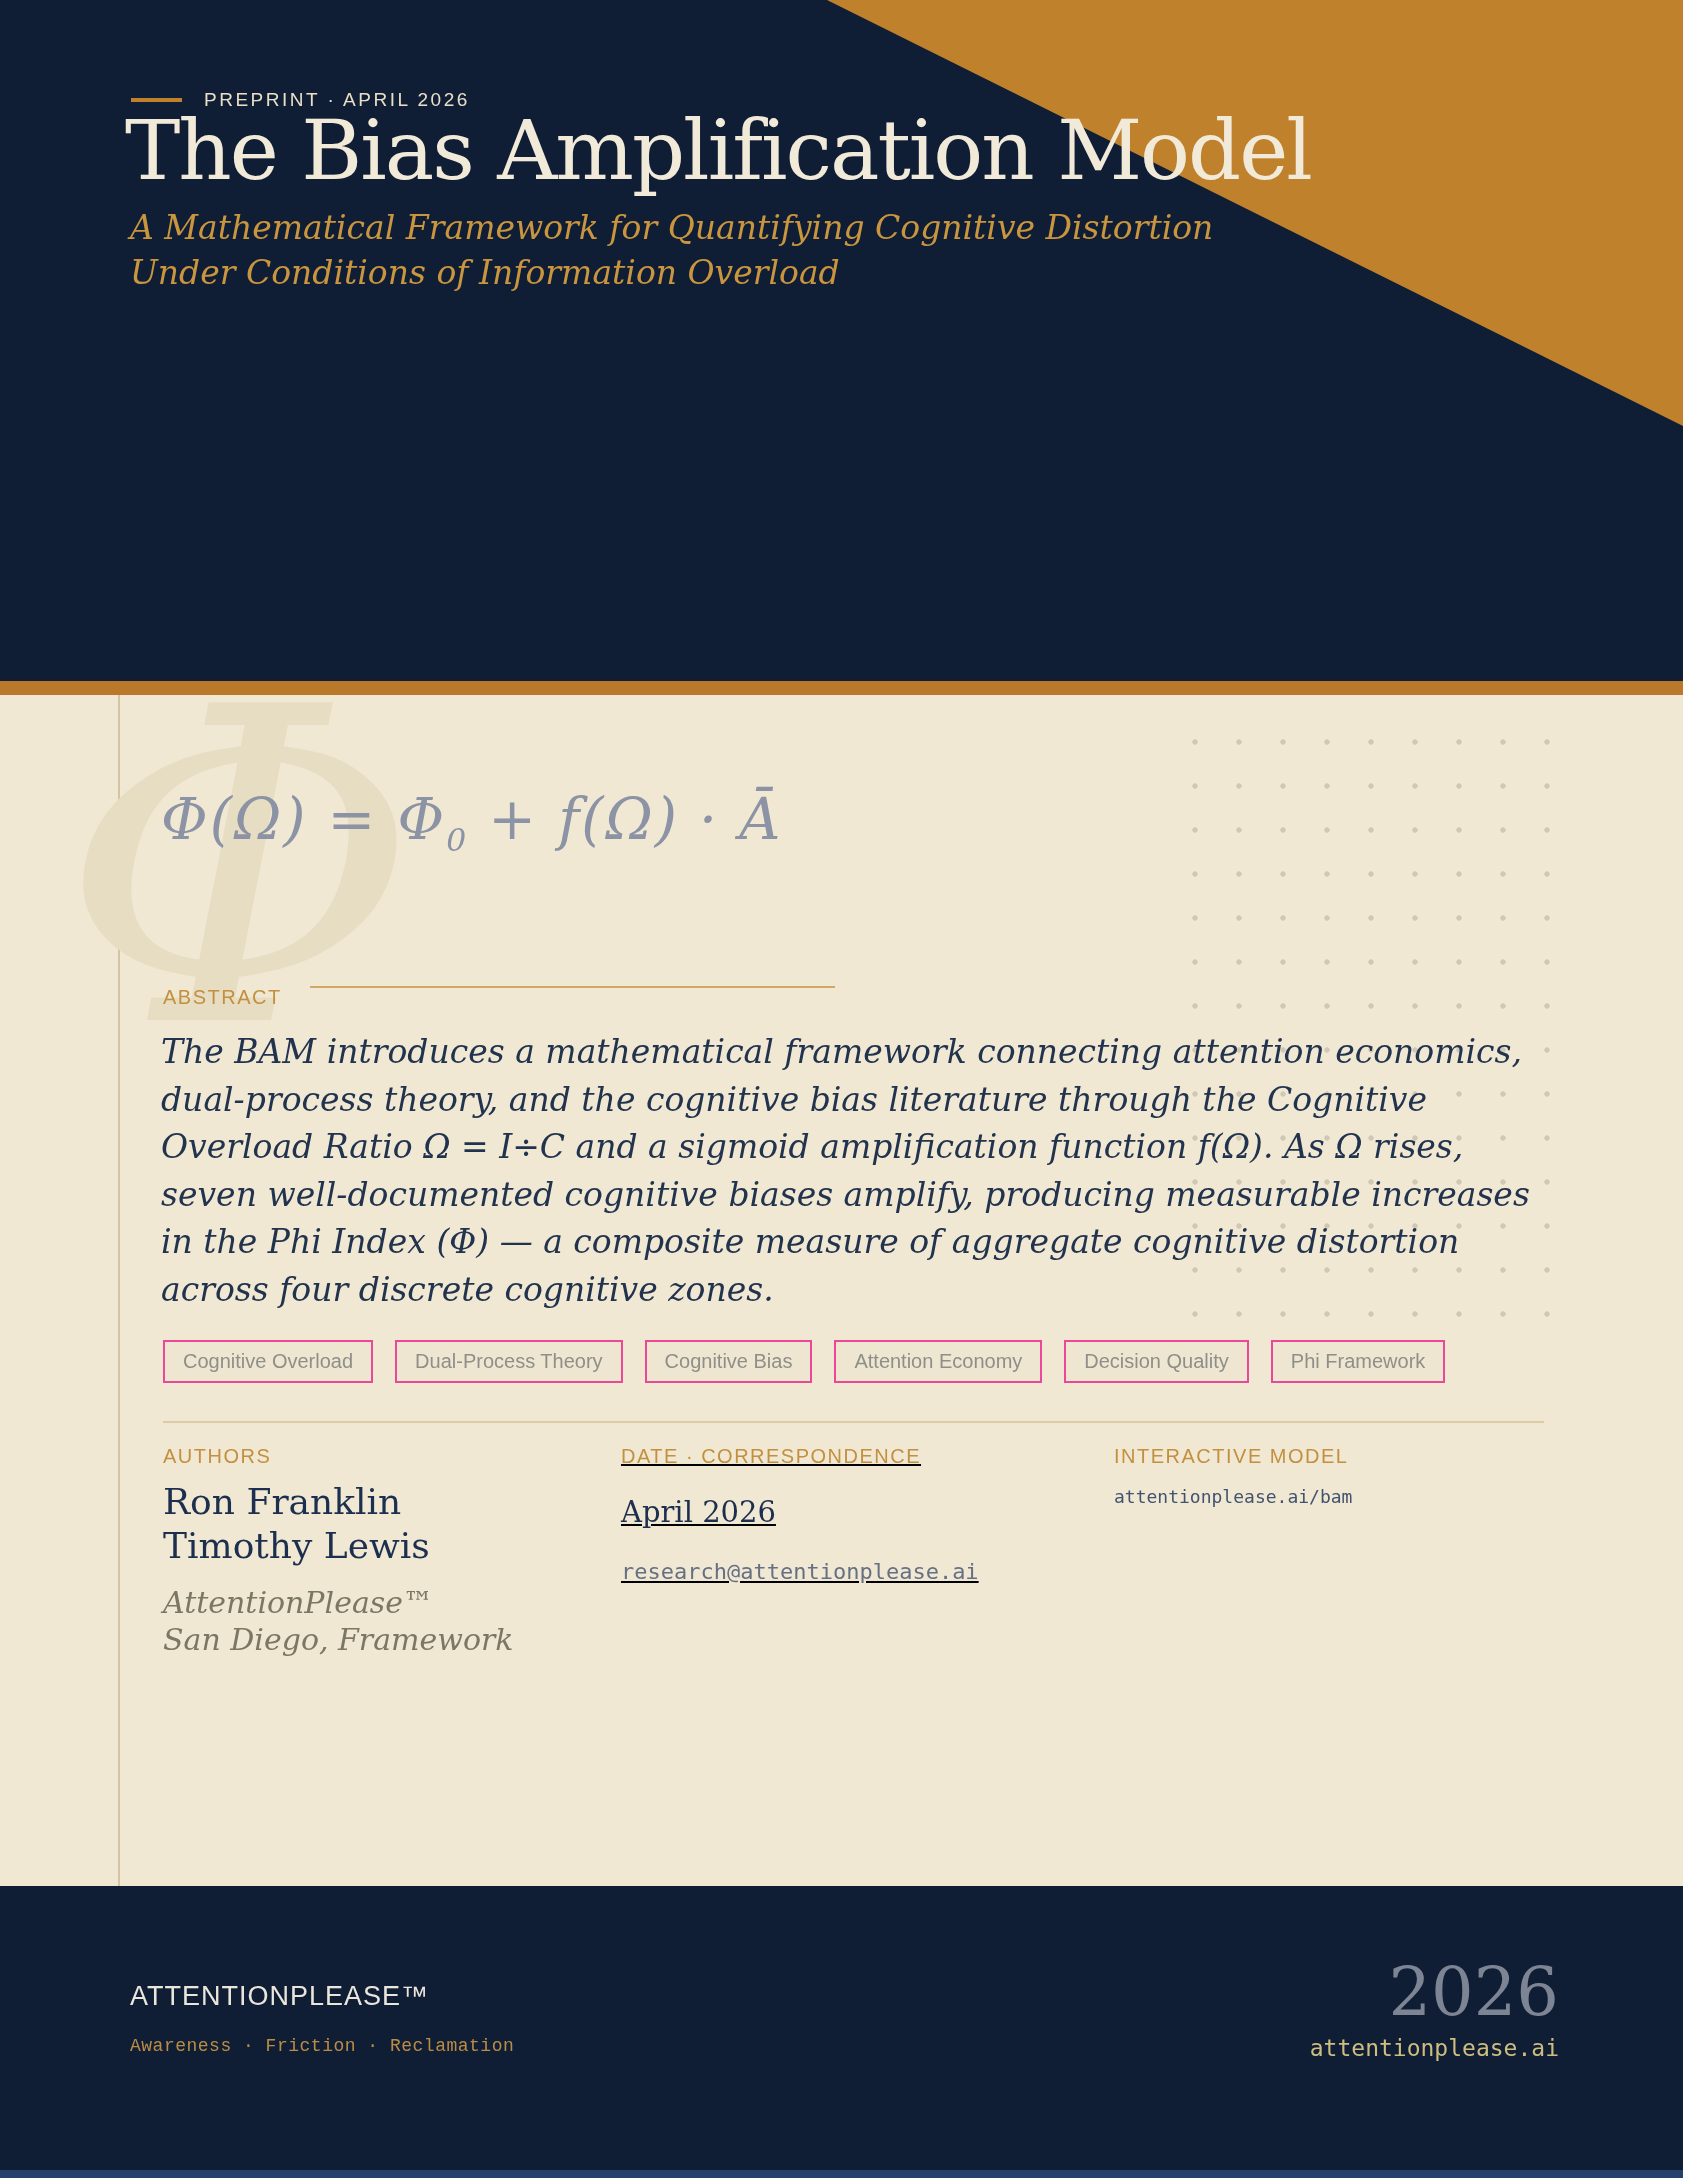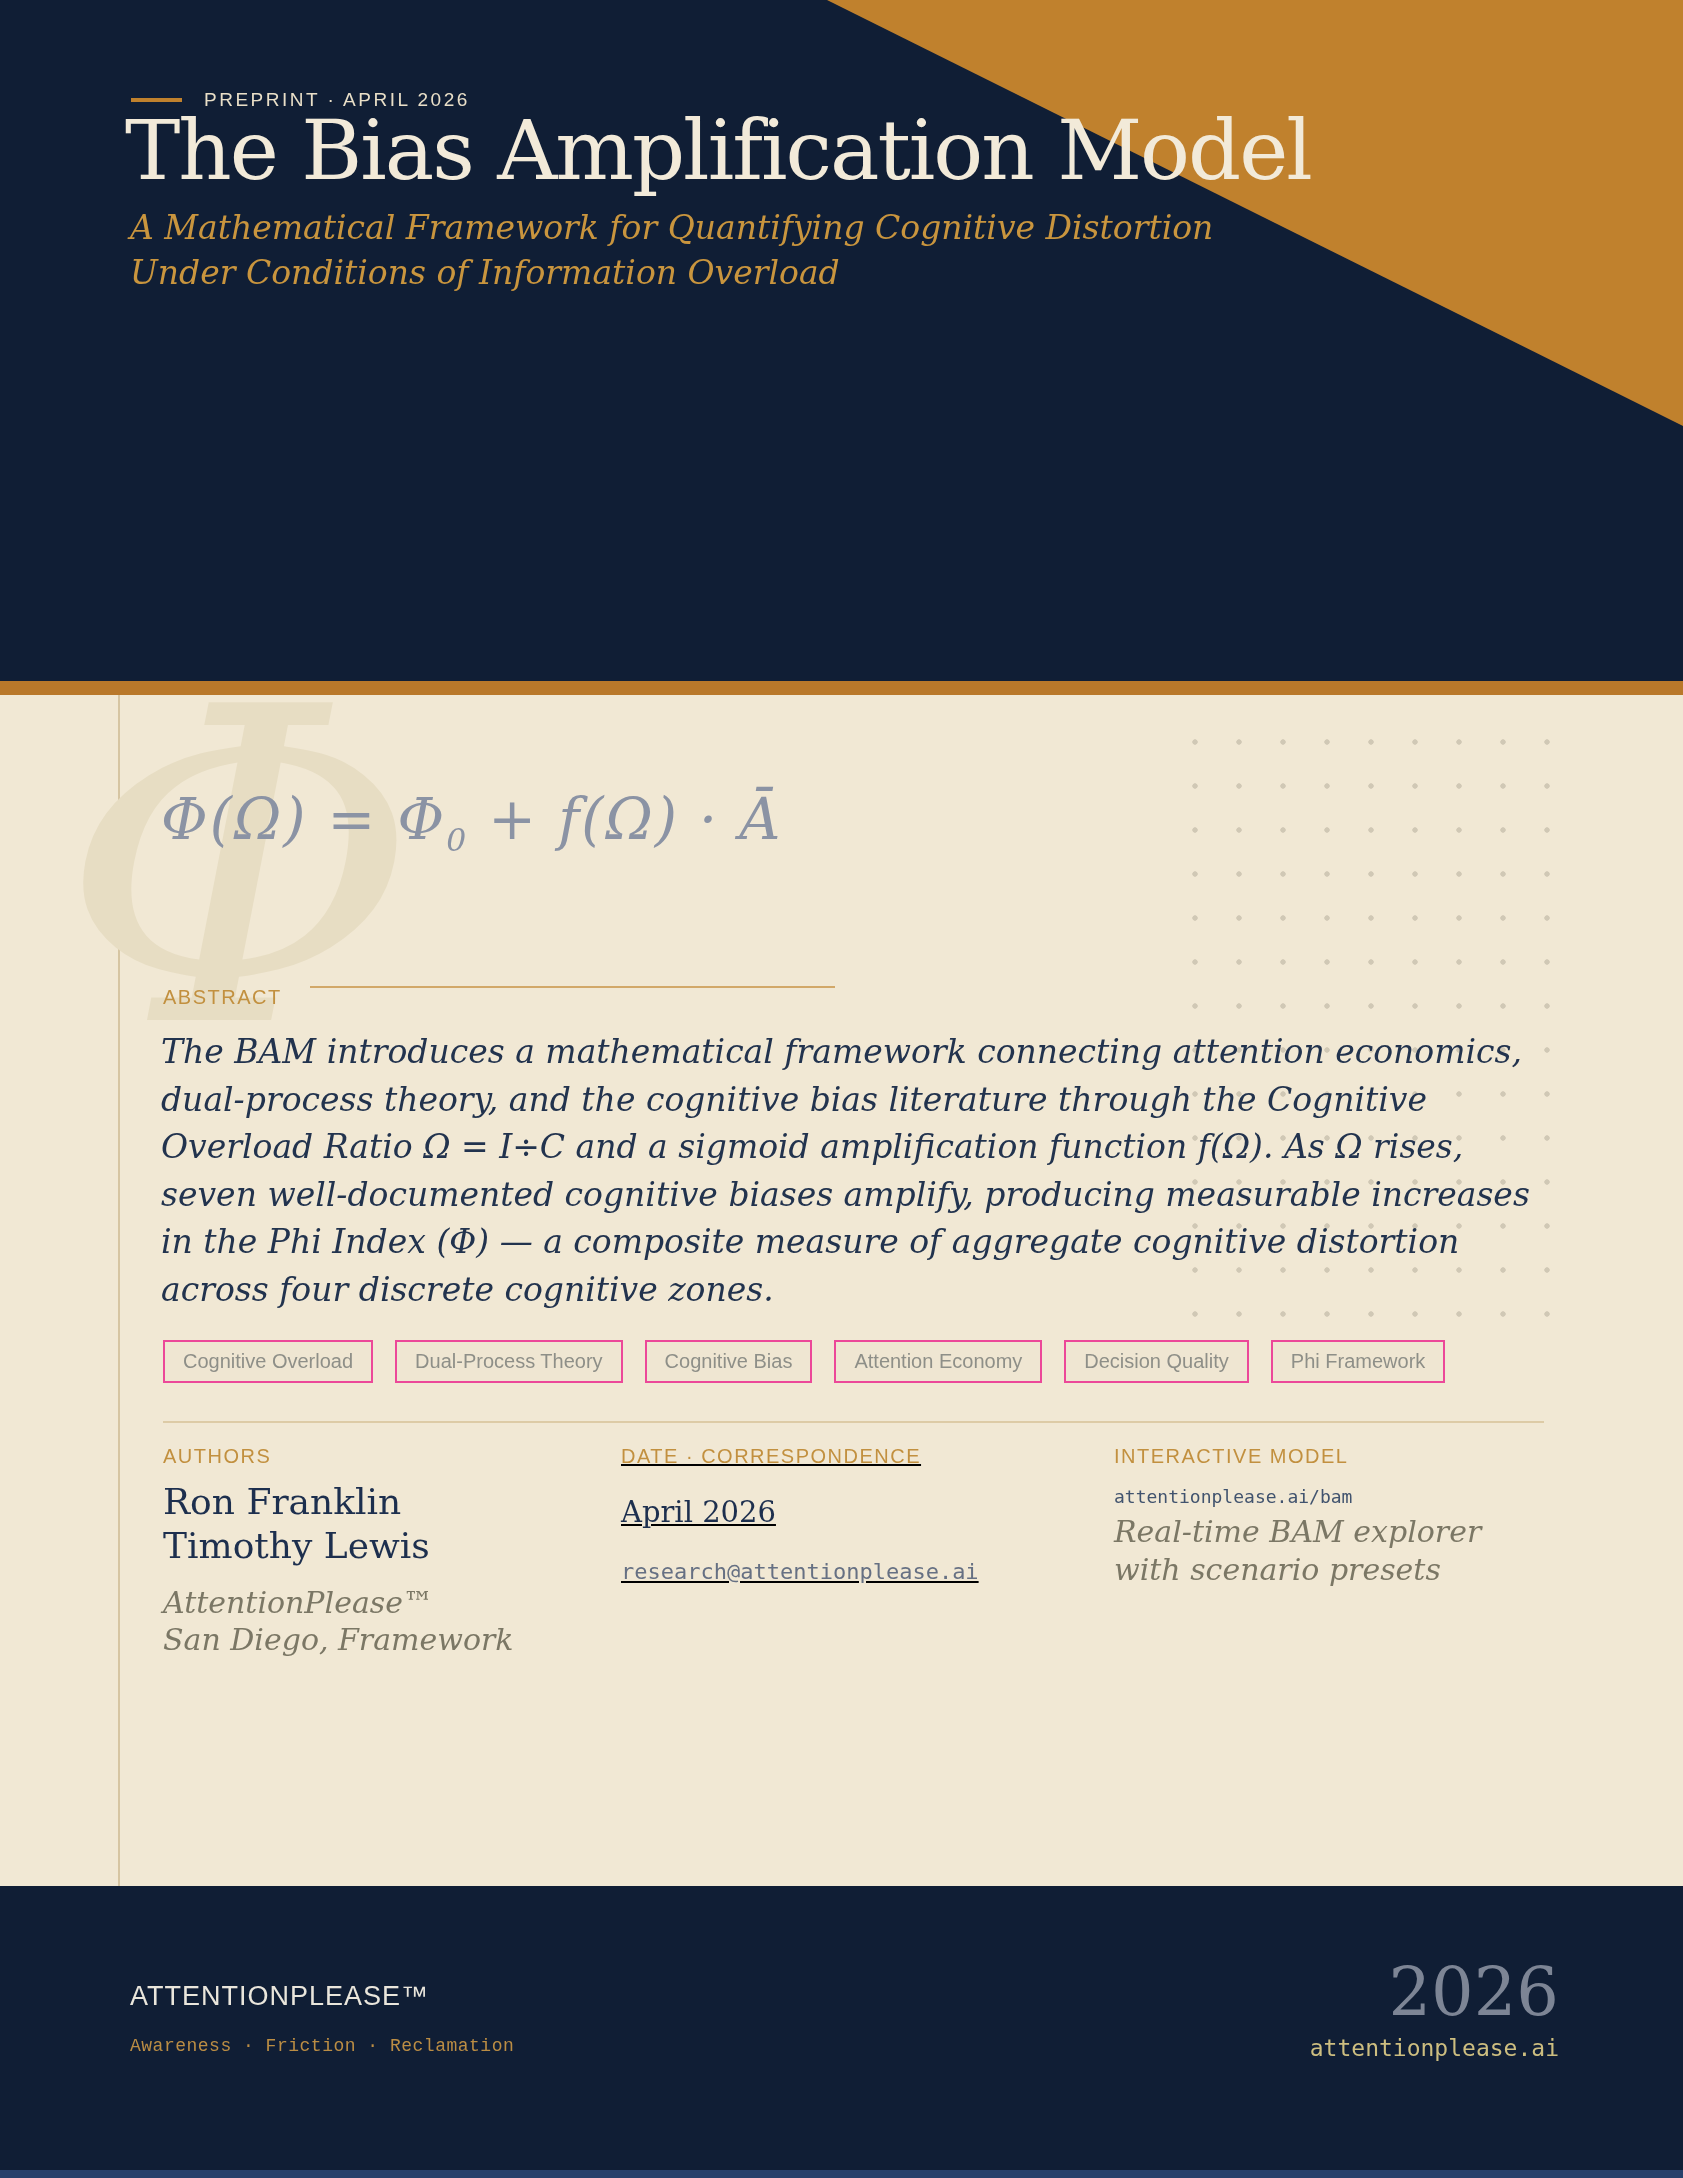--- a/index.html
+++ b/index.html
@@ -121,24 +121,20 @@
 
     <div class="col col2">
       <div class="label">DATE · CORRESPONDENCE</div>
       <div class="bigserif">April 2026</div>
       <div class="mono email">research@attentionplease.ai</div>
     </div>
 
     <div class="col col3">
       <div class="label">INTERACTIVE MODEL</div>
       <div class="mono url">attentionplease.ai/bam</div>
-      <div class="affil desc">
-        <div>Real-time BAM explorer</div>
-        <div>with scenario presets</div>
-      </div>
     </div>
   </main>
 
   <footer class="ftr">
     <div class="brand">ATTENTIONPLEASE™</div>
     <div class="tagline">Awareness · Friction · Reclamation</div>
     <div class="year">2026</div>
     <div class="site mono">attentionplease.ai</div>
     <div class="bluestrip"></div>
   </footer>

